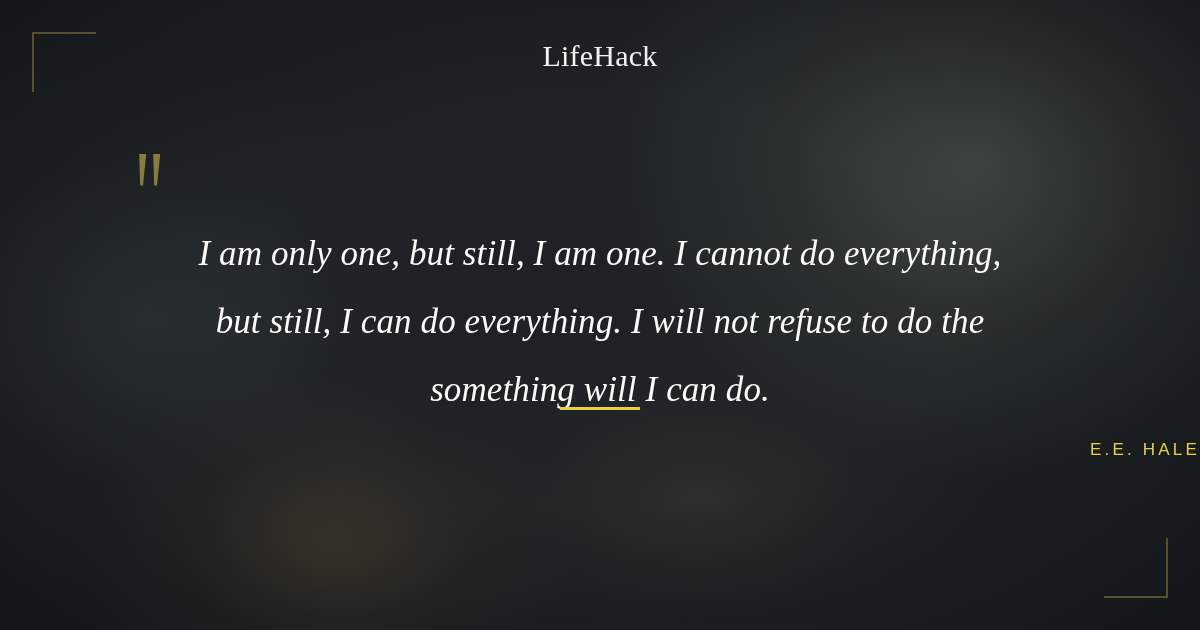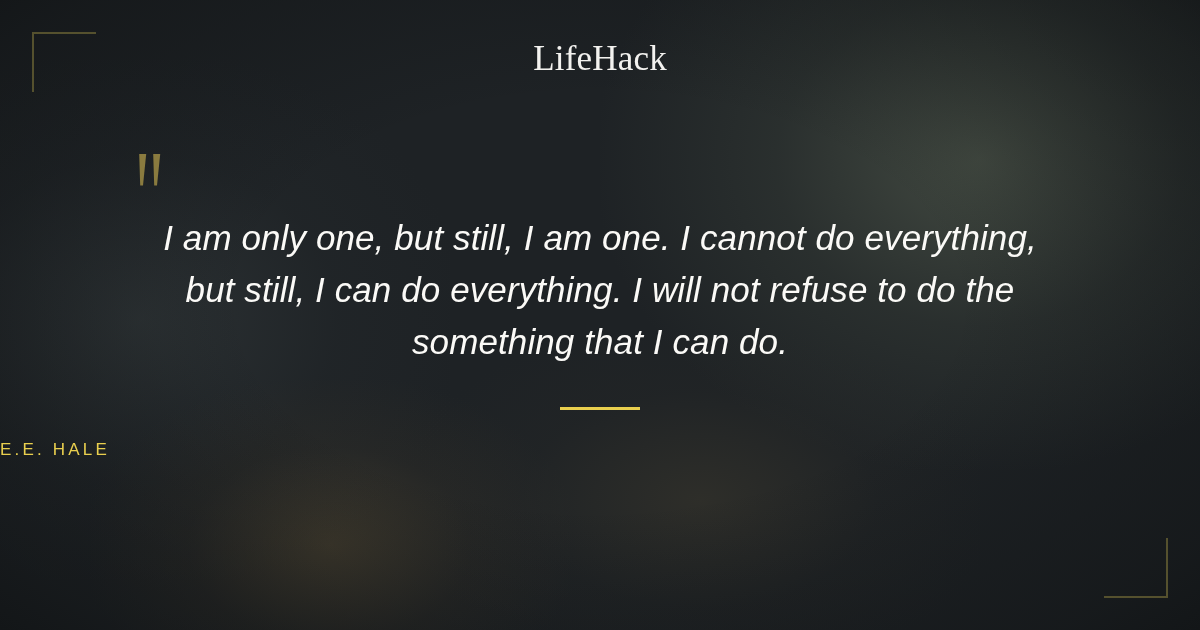--- a/index.html
+++ b/index.html
@@ -94,21 +94,21 @@
   }
 
   
   .brand {
     position: absolute;
     top: 41px;
     left: 0;
     right: 0;
     text-align: center;
     font-family: "Liberation Serif", serif;
-    font-size: 35px;
+    font-size: 30px;
     line-height: 1;
     letter-spacing: 0.2px;
     color: #f3f2ef;
   }
 
   
   .quote-mark {
     position: absolute;
     left: 133px;
     top: 152px;
@@ -118,45 +118,45 @@
 
   
   .quote-block {
     position: absolute;
     left: 100px;
     right: 100px;
     top: 212px;
     text-align: center;
   }
   .quote-text {
-    font-family: Liberation Sans, sans-serif;
+    font-family: Liberation Serif, serif;
     font-style: italic;
     font-size: 35px;
     line-height: 52px;
     color: #fbfaf7;
-    margin: 0;
+    margin: 16px;
     letter-spacing: 0.1px;
   }
 
   
   .divider {
     position: absolute;
     left: 50%;
     top: 407px;
     width: 80px;
     height: 3px;
     margin-left: -40px;
     background: #e9cf4e;
   }
   .author {
     position: absolute;
     left: 0;
     right: 0;
     top: 440px;
-    text-align: left;
+    text-align: right;
     font-family: "Liberation Sans", sans-serif;
     font-size: 17px;
     font-weight: 400;
     letter-spacing: 3.2px;
     color: #e9cf4e;
   }
 </style>
 </head>
 <body>
 
@@ -178,20 +178,20 @@
   <div class="quote-mark">
     <svg width="40" height="38" viewBox="0 0 40 38" aria-hidden="true">
       <path d="M6.2 2.0 L13.2 2.0 L10.0 33.5 L7.2 33.5 Z" fill="#8a7b3f"></path>
       <path d="M20.2 2.0 L27.2 2.0 L24.0 33.5 L21.2 33.5 Z" fill="#8a7b3f"></path>
     </svg>
   </div>
 
   <div class="quote-block">
     <div class="quote-text">I am only one, but still, I am one. I cannot do everything,</div>
     <div class="quote-text">but still, I can do everything. I will not refuse to do the</div>
-    <div class="quote-text">something that I can do.</div>
+    <div class="quote-text">something will I can do.</div>
   </div>
 
   <div class="divider"></div>
 
   <div class="author">E.E. HALE</div>
 
 </div>
 
 </body></html>

